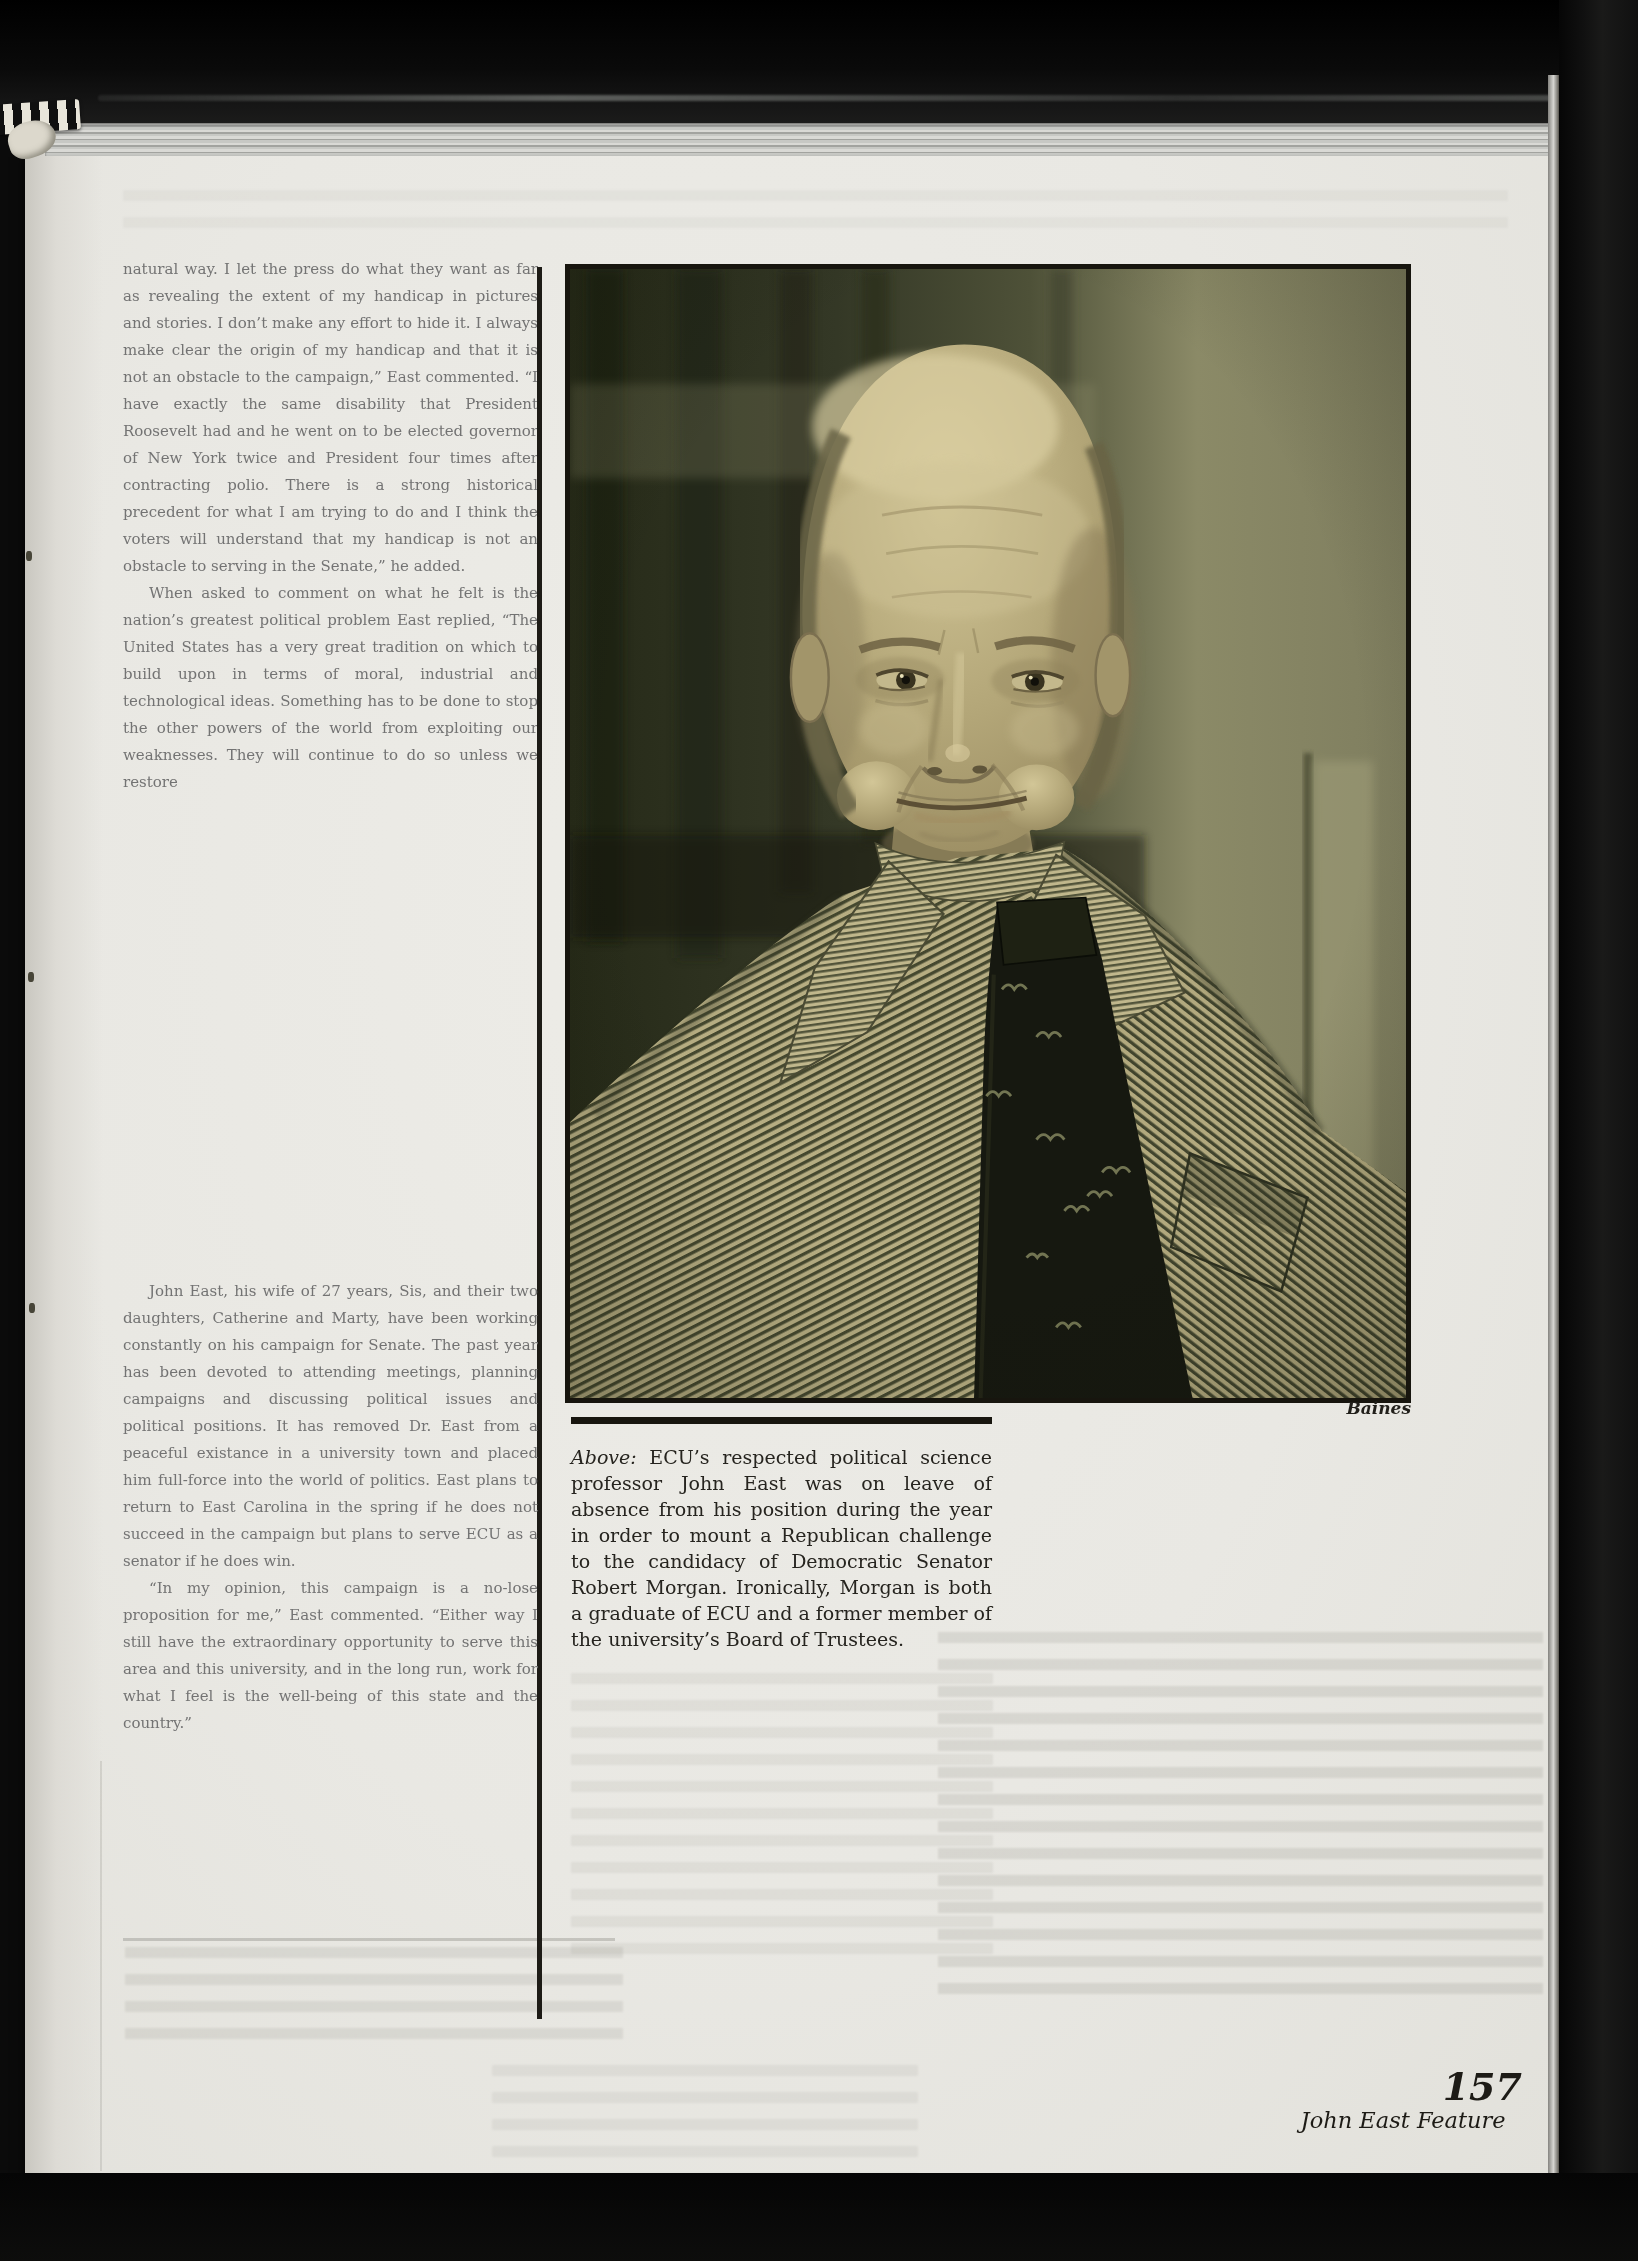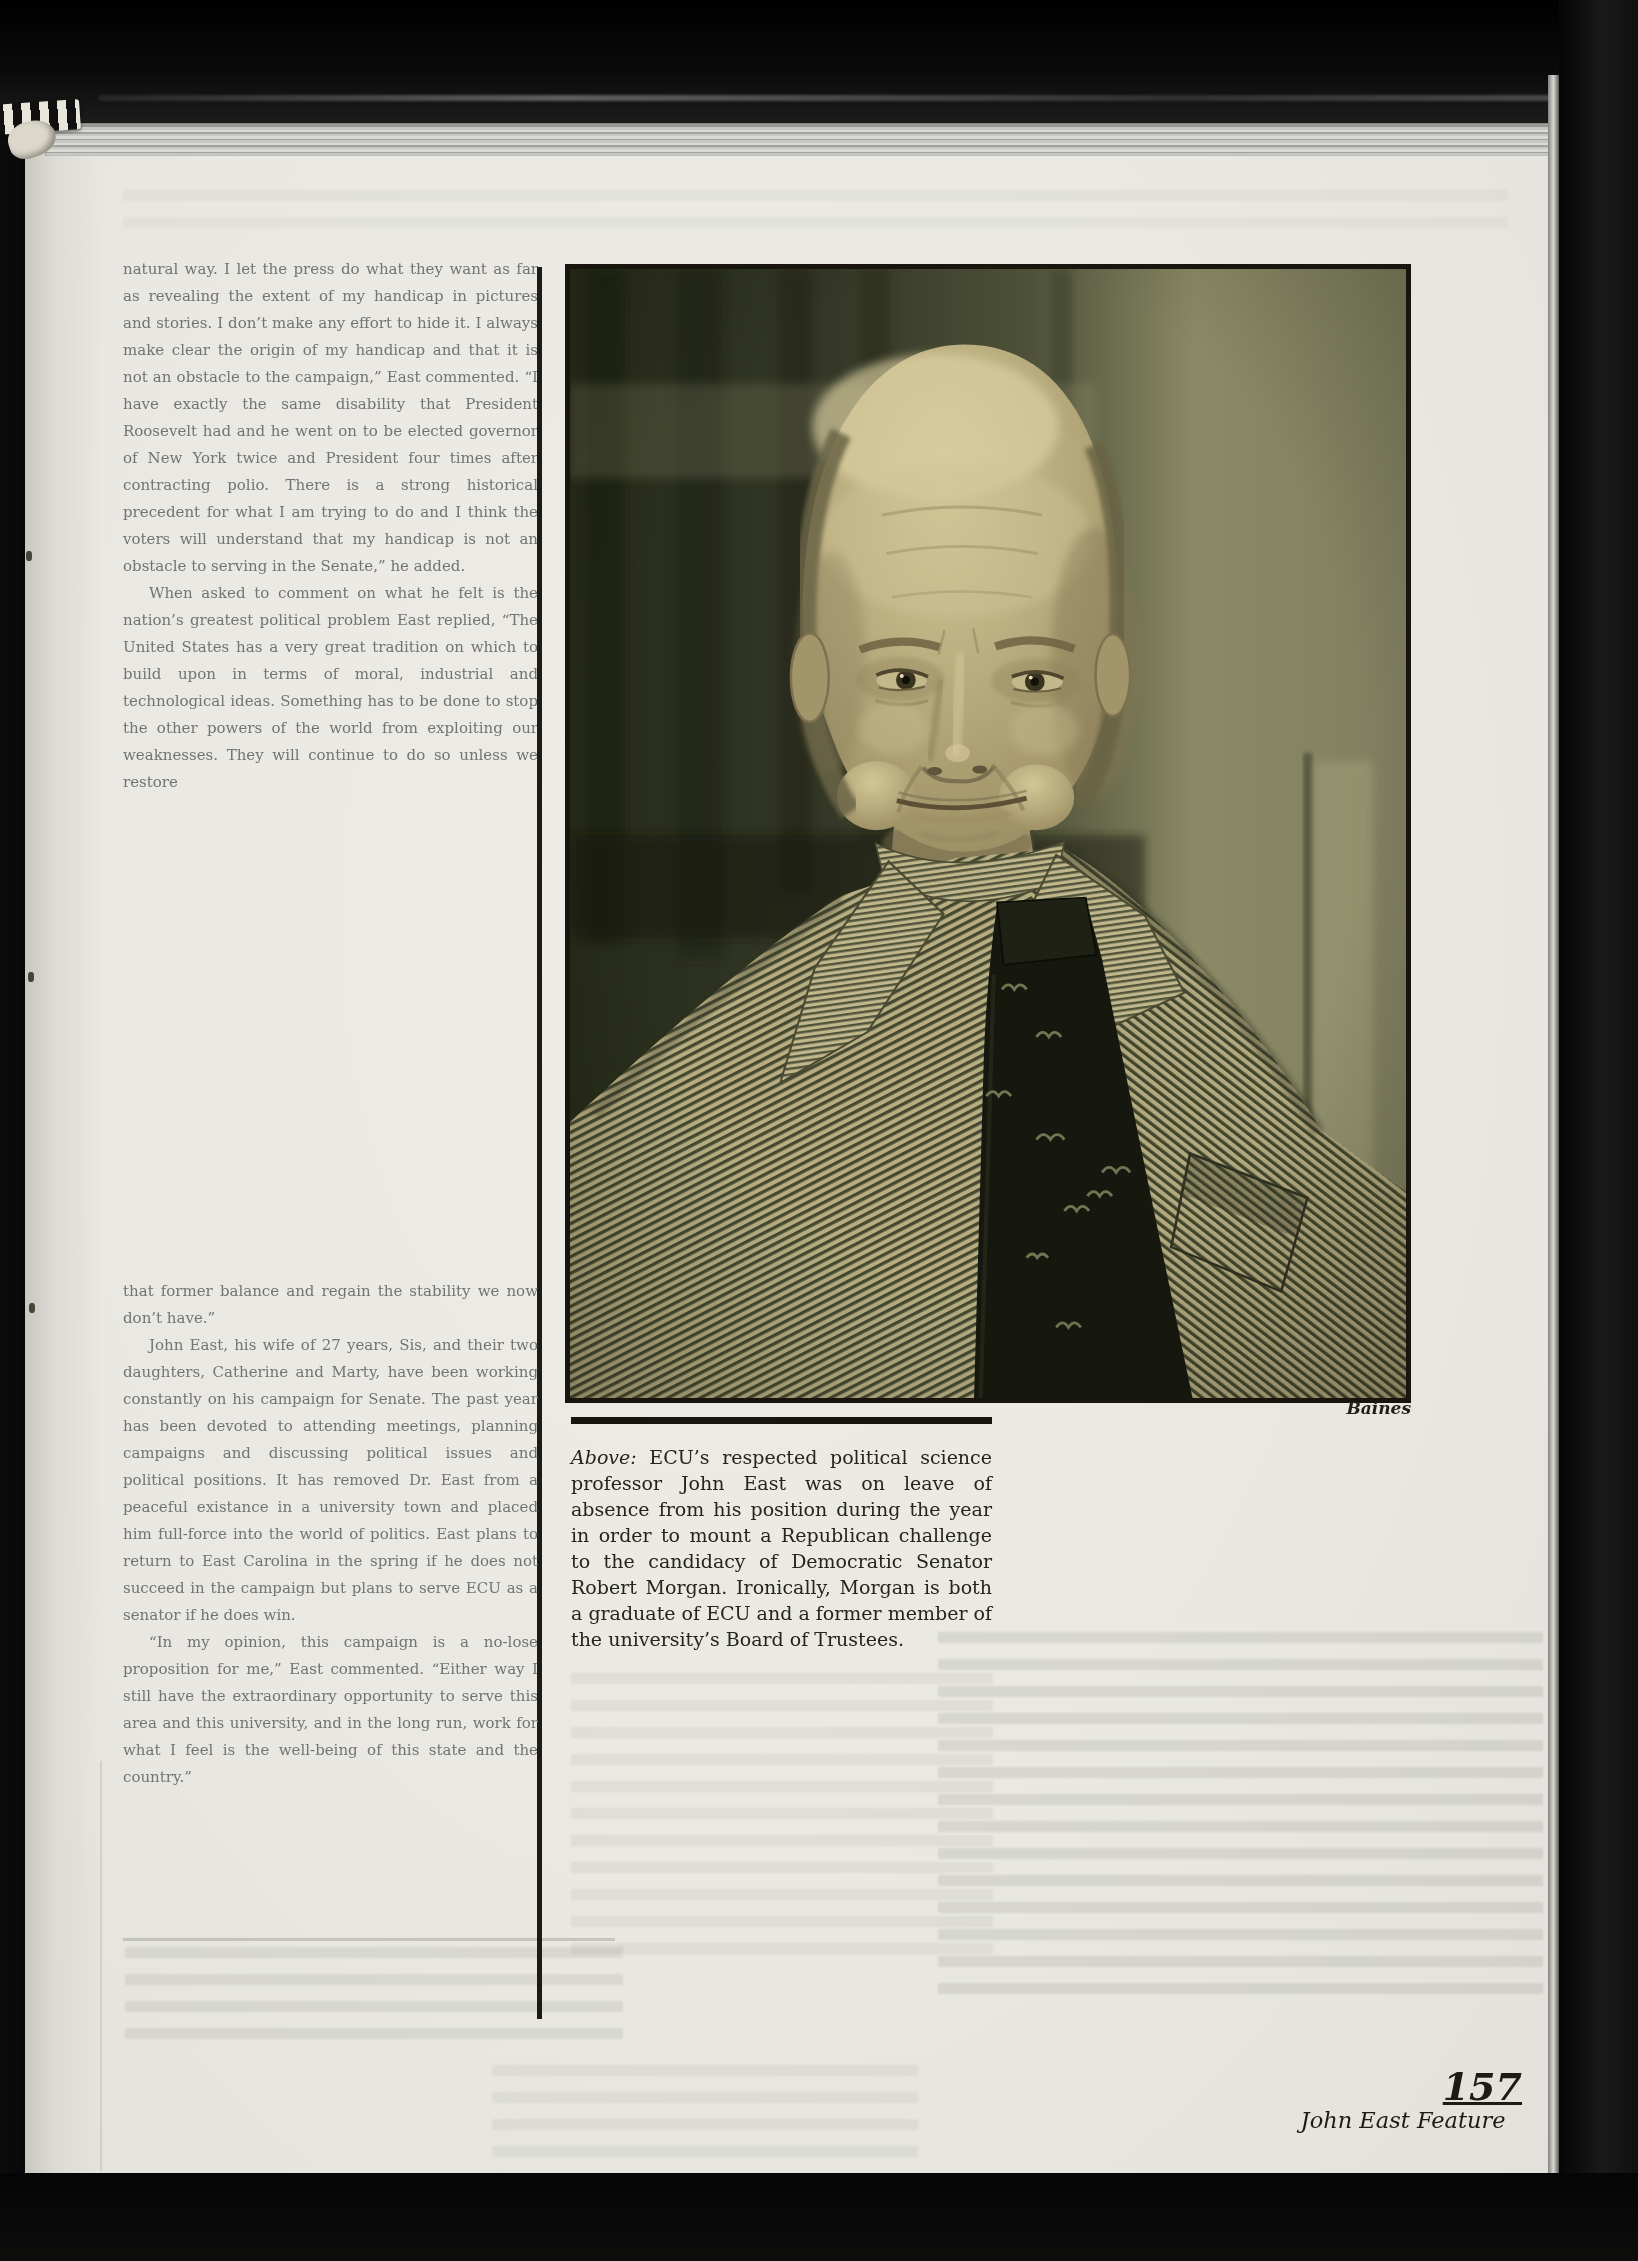--- a/index.html
+++ b/index.html
@@ -58,21 +58,21 @@
 
   .photo-credit{position:absolute;left:1262px;top:1398px;width:149px;text-align:right;
     font-style:italic;font-weight:bold;font-size:17px;color:#211f1a;}
 
   .caption-rule{position:absolute;left:571px;top:1417px;width:421px;height:6.6px;background:#18160f;}
   .caption{position:absolute;left:571px;top:1444px;width:421px;color:#26241f;
     font-size:19px;line-height:26px;text-align:justify;}
   .caption .lead{font-style:italic;}
 
   .footer{position:absolute;left:1147px;top:2068px;width:375px;text-align:right;color:#1d1b16;}
-  .footer .num{font-size:38px;font-weight:bold;font-style:italic;line-height:38px;text-decoration:underline;}
+  .footer .num{font-size:38px;font-weight:bold;font-style:italic;line-height:38px;}
   .footer .label{font-size:22.5px;font-style:italic;line-height:28px;padding-right:16.4px;}
 
   
   .ghost{position:absolute;filter:blur(1.3px);
     background:repeating-linear-gradient(180deg,rgba(104,102,92,.34) 0 10.7px,rgba(104,102,92,0) 10.7px 27px);}
   .ghost-line{position:absolute;height:2.5px;background:rgba(70,68,58,.22);filter:blur(0.7px);}
 </style>
 </head>
 <body>
 
@@ -251,21 +251,20 @@
       </g>
 
       <rect x="0" y="0" width="1018" height="1376" fill="url(#vig)"></rect>
     </svg>
   </div>
 
   <div class="photo-credit">Baines</div>
 
 
   <div class="bodycol col2">
-    <p>that former balance and regain the stability we now don’t have.”</p>
     <p class="indent">John East, his wife of 27 years, Sis, and their two daughters, Catherine and Marty, have been working constantly on his campaign for Senate. The past year has been devoted to attending meetings, planning campaigns and discussing political issues and political positions. It has removed Dr. East from a peaceful existance in a university town and placed him full-force into the world of politics. East plans to return to East Carolina in the spring if he does not succeed in the campaign but plans to serve ECU as a senator if he does win.</p>
     <p class="indent">“In my opinion, this campaign is a no-lose proposition for me,” East commented. “Either way I still have the extraordinary opportunity to serve this area and this university, and in the long run, work for what I feel is the well-being of this state and the country.”</p>
   </div>
 
   <div class="caption-rule"></div>
   <div class="caption">
     <span class="lead">Above:</span><span> ECU’s respected political science professor John East was on leave of absence from his position during the year in order to mount a Republican challenge to the candidacy of Democratic Senator Robert Morgan. Ironically, Morgan is both a graduate of ECU and a former member of the university’s Board of Trustees.</span>
   </div>
 
   <div class="footer">

